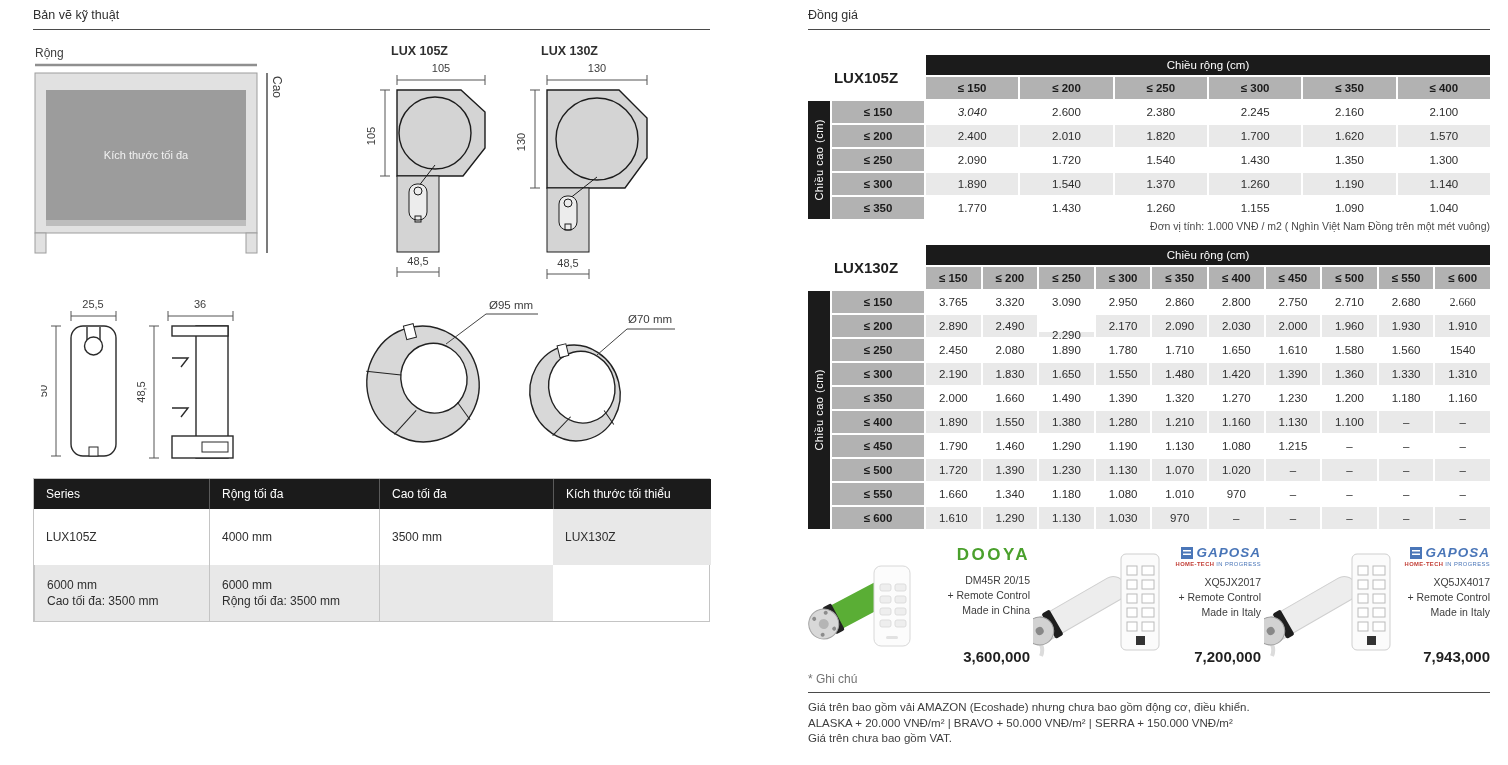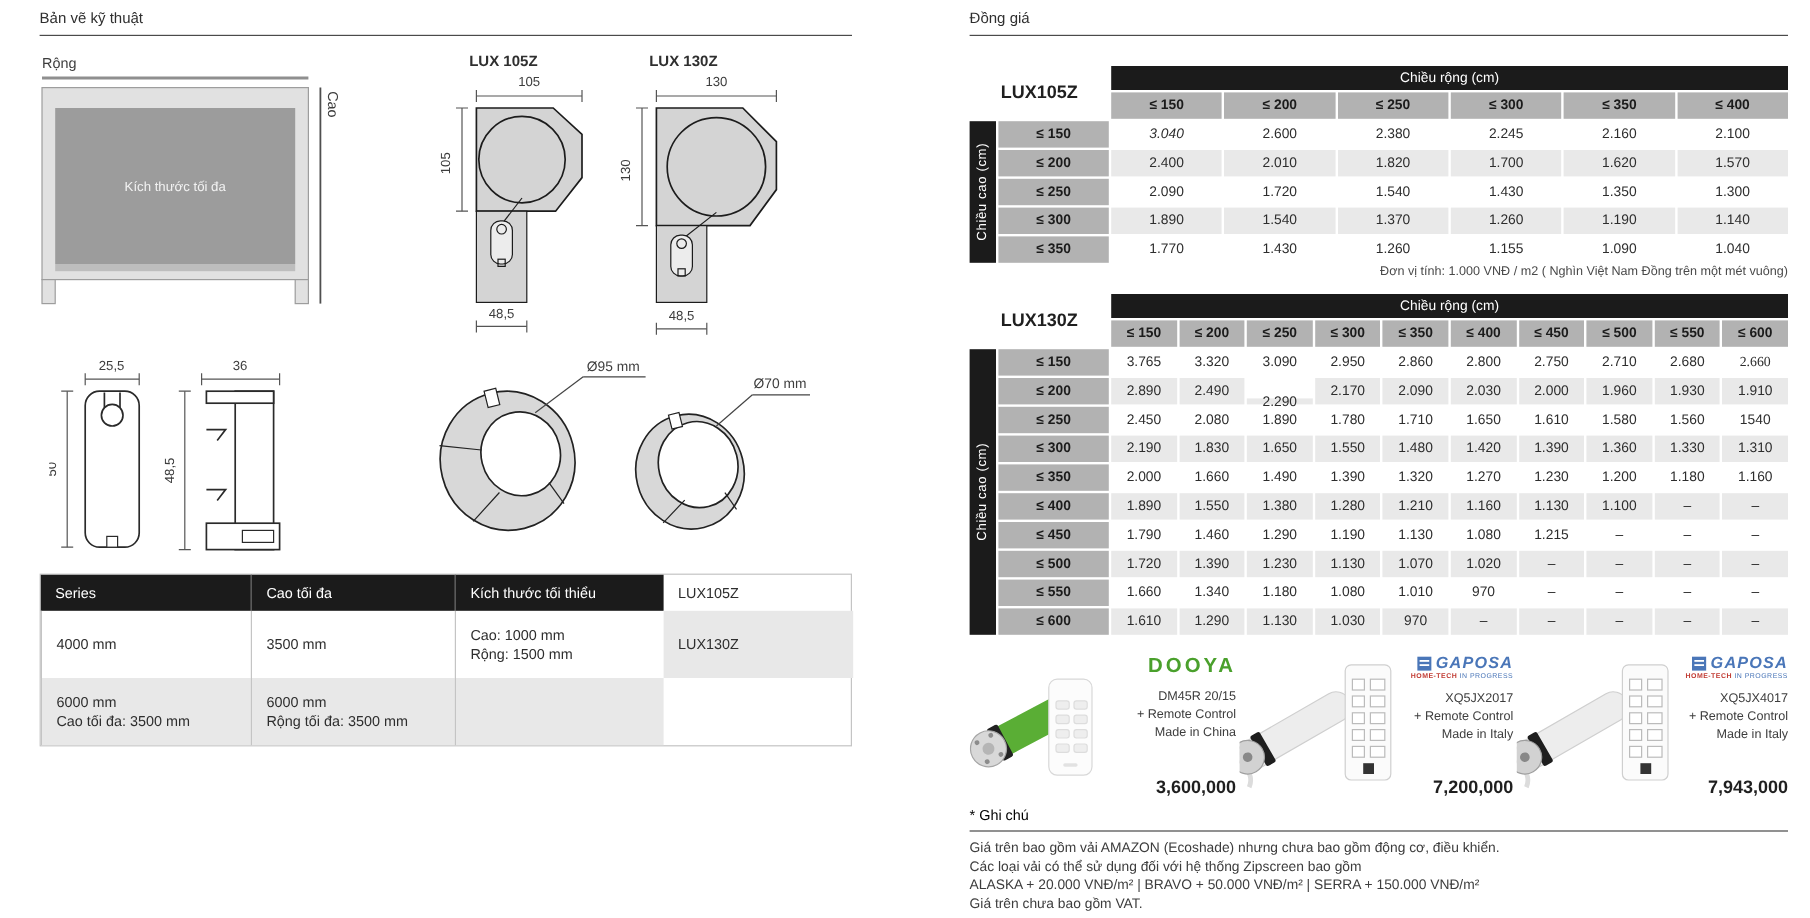--- a/index.html
+++ b/index.html
@@ -54,21 +54,21 @@
   .dooya-logo{color:#4aa02c;font-weight:800;font-size:17px;letter-spacing:2.5px;margin-bottom:8px;}
   .gaposa-logo{display:flex;align-items:center;gap:3px;}
   .gaposa-word{color:#4a76b8;font-weight:800;font-size:13.5px;letter-spacing:1px;font-style:italic;}
   .gaposa-tagline{font-size:5.8px;letter-spacing:.4px;margin:1px 0 8px 0;}
   .tag-red{color:#c13b33;font-weight:bold;}
   .tag-blue{color:#4a76b8;}
   .p-line{font-size:10.5px;line-height:15px;color:#3d3d3d;text-align:right;}
   .p-price{margin-top:auto;font-size:15px;font-weight:bold;color:#1f1f1f;}
 
   
-  #notes-title{position:absolute;top:664px;left:0;font-size:12px;color:#000000;}
+  #notes-title{position:absolute;top:664px;left:0;font-size:12px;color:#737373;}
   #notes-divider{position:absolute;top:684px;left:0;width:100%;border-top:1px solid #4a4a4a;}
   #notes-lines{position:absolute;top:692px;left:0;font-size:11.5px;line-height:15.5px;color:#3d3d3d;}
 </style>
 </head>
 <body>
 
 <div class="col" id="left-col">
   <div class="col-title">Bản vẽ kỹ thuật</div>
   <div class="col-divider"></div>
 
@@ -190,28 +190,27 @@
       <line x1="38" y1="126" x2="60" y2="112" stroke="#222"></line>
       <line x1="100" y1="130" x2="94" y2="114" stroke="#222"></line>
     </g>
     <line x1="92" y1="52" x2="122" y2="26" stroke="#444"></line>
       <line x1="122" y1="26" x2="170" y2="26" stroke="#444"></line>
     <text x="145" y="20" font-size="11.5" fill="#3d3d3d" text-anchor="middle">Ø70 mm</text>
   </svg>
 
   <div id="spec-table">
     <div class="spec-hdr first">Series</div>
+    <div class="spec-hdr">Rộng tối đa</div>
     <div class="spec-hdr">Cao tối đa</div>
     <div class="spec-hdr">Kích thước tối thiểu</div>
 
     <div class="spec-cell first">LUX105Z</div>
     <div class="spec-cell">4000 mm</div>
     <div class="spec-cell">3500 mm</div>
-    <div class="spec-cell">Cao: 1000 mm
-Rộng: 1500 mm</div>
 
     <div class="spec-cell first spec-row-alt">LUX130Z</div>
     <div class="spec-cell spec-row-alt">6000 mm
 Cao tối đa: 3500 mm</div>
     <div class="spec-cell spec-row-alt">6000 mm
 Rộng tối đa: 3500 mm</div>
     <div class="spec-cell spec-row-alt"></div>
   </div>
 </div>
 
@@ -510,17 +509,16 @@
         <div class="p-line">Made in Italy</div>
         <div class="p-price">7,943,000</div>
       </div>
     </div>
   </div>
 
   <div id="notes-title">* Ghi chú</div>
   <div id="notes-divider"></div>
   <div id="notes-lines">
     <div>Giá trên bao gồm vải AMAZON (Ecoshade) nhưng chưa bao gồm động cơ, điều khiển.</div>
-    <div>Các loại vải có thể sử dụng đối với hệ thống Zipscreen bao gồm</div>
     <div>ALASKA + 20.000 VNĐ/m² | BRAVO + 50.000 VNĐ/m² | SERRA + 150.000 VNĐ/m²</div>
     <div>Giá trên chưa bao gồm VAT.</div>
   </div>
 </div>
 
 </body></html>

